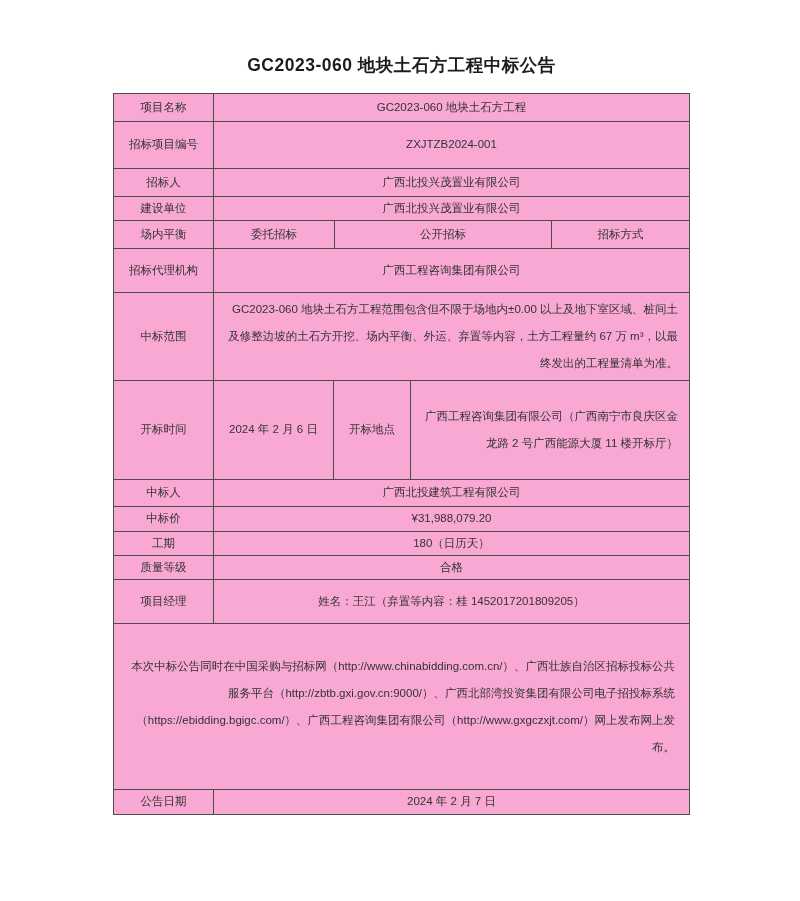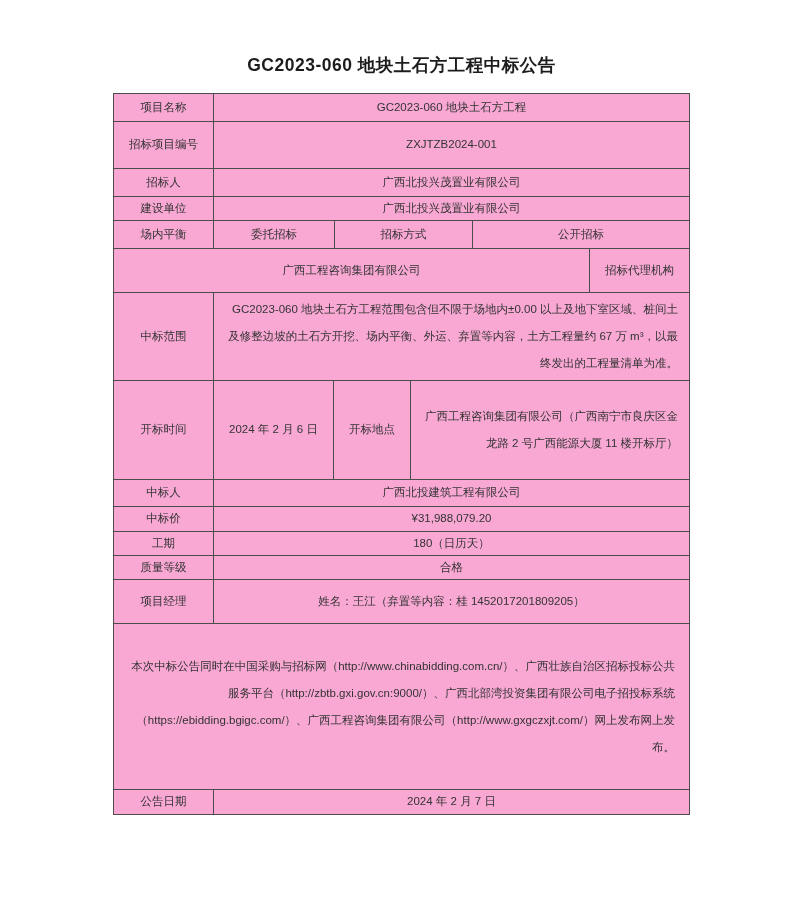--- a/index.html
+++ b/index.html
@@ -89,27 +89,27 @@
     </div>
 
     <div class="row" style="height:24px">
       <div class="cell label">建设单位</div>
       <div class="cell grow">广西北投兴茂置业有限公司</div>
     </div>
 
     <div class="row" style="height:28px">
       <div class="cell label">场内平衡</div>
       <div class="cell" style="flex:0 0 121px">委托招标</div>
+      <div class="cell grow">公开招标</div>
       <div class="cell" style="flex:0 0 138px">招标方式</div>
-      <div class="cell grow">公开招标</div>
     </div>
 
     <div class="row" style="height:44px">
+      <div class="cell label">招标代理机构</div>
       <div class="cell grow">广西工程咨询集团有限公司</div>
-      <div class="cell label">招标代理机构</div>
     </div>
 
     <div class="row" style="height:88px">
       <div class="cell label">中标范围</div>
       <div class="cell grow longtext">GC2023-060 地块土石方工程范围包含但不限于场地内±0.00 以上及地下室区域、桩间土及修整边坡的土石方开挖、场内平衡、外运、弃置等内容，土方工程量约 67 万 m³，以最终发出的工程量清单为准。</div>
     </div>
 
     <div class="row" style="height:99px">
       <div class="cell label">开标时间</div>
       <div class="cell" style="flex:0 0 120px">2024 年 2 月 6 日</div>

